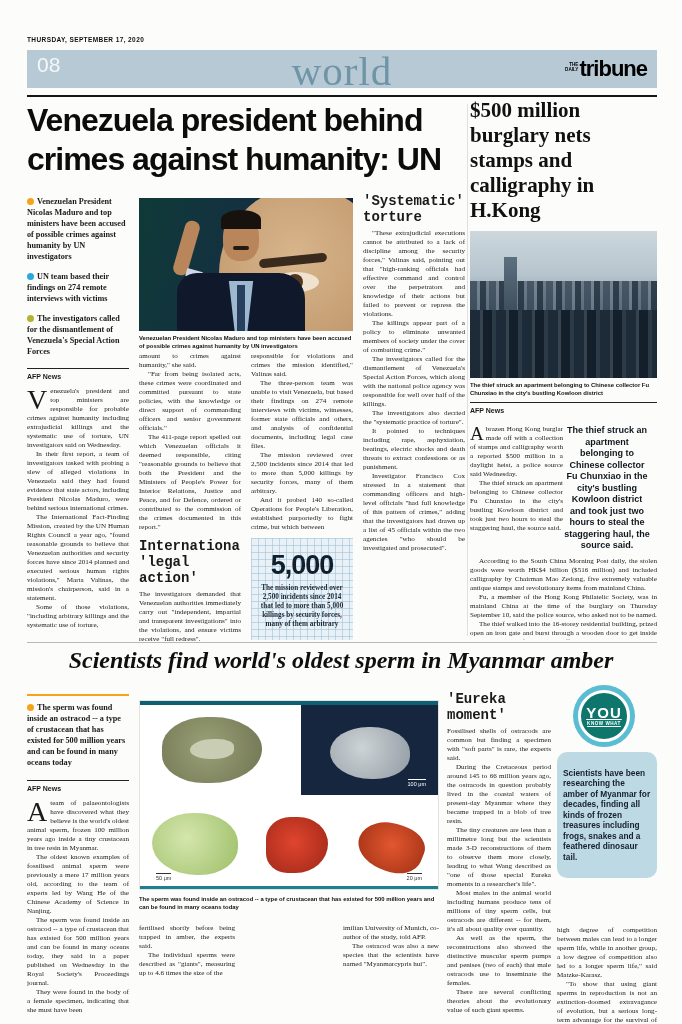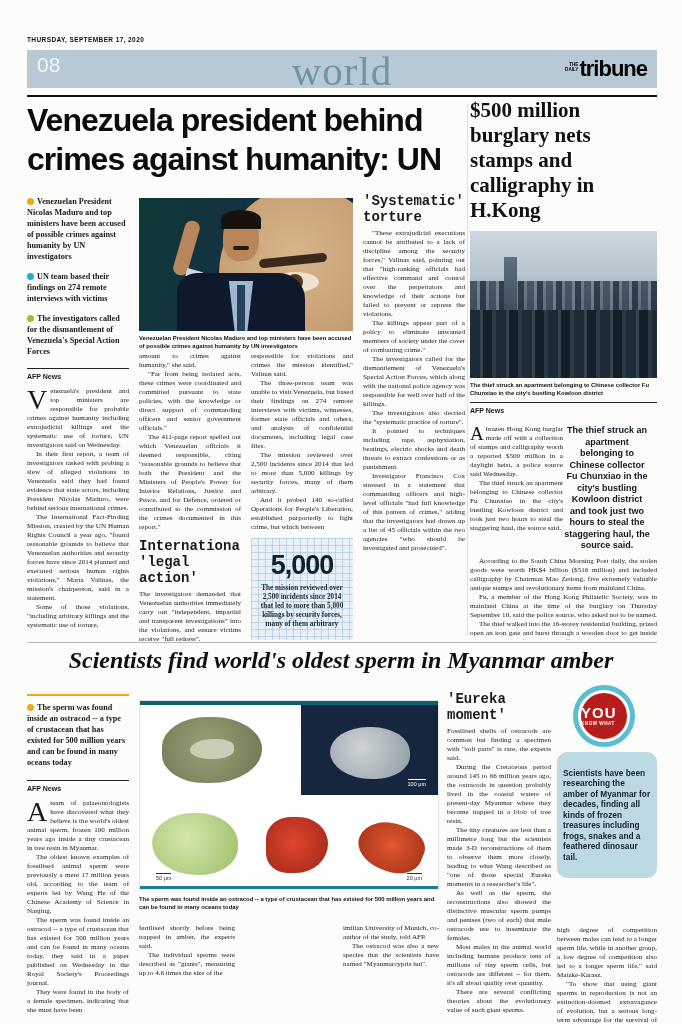--- a/index.html
+++ b/index.html
@@ -78,21 +78,21 @@
   .fig-amber{position:absolute;left:22px;top:16px;width:100px;height:66px;border-radius:48% 52% 55% 45%;background:radial-gradient(circle at 45% 45%,#9aa076,#6f7452);}
   .fig-shrimp{position:absolute;left:50px;top:38px;width:44px;height:20px;border-radius:60% 40% 50% 50%;background:#c9cdb4;}
   .fig-green{position:absolute;left:12px;bottom:14px;width:86px;height:62px;border-radius:50% 50% 46% 54%;background:radial-gradient(circle at 40% 40%,#d4e6ad,#9cbe66);}
   .fig-red1{position:absolute;left:126px;bottom:16px;width:62px;height:56px;border-radius:45% 55% 60% 40%;background:radial-gradient(circle at 45% 45%,#e0452e,#9c2617);}
   .fig-red2{position:absolute;right:14px;bottom:18px;width:66px;height:48px;border-radius:60% 40% 50% 50%;background:radial-gradient(circle at 50% 45%,#e2572f,#a03015);transform:rotate(22deg);}
   .scale{position:absolute;font-family:"Liberation Sans",sans-serif;font-size:5.5px;border-top:1px solid currentColor;padding-top:1px;}
   .scale-1{color:#fff;right:12px;top:78px;}
   .scale-2{color:#333;left:16px;bottom:8px;}
   .scale-3{color:#333;right:16px;bottom:8px;}
   .s-caption{position:absolute;left:139px;top:896px;width:300px;}
-  .kw-badge{position:absolute;left:578px;top:690px;width:52px;height:52px;border-radius:50%;background:#b91c1c;border:3px solid #fff;box-shadow:0 0 0 5px #5abdd2;text-align:left;color:#fff;font-family:"Liberation Sans",sans-serif;box-sizing:border-box;}
+  .kw-badge{position:absolute;left:578px;top:690px;width:52px;height:52px;border-radius:50%;background:#0f766e;border:3px solid #fff;box-shadow:0 0 0 5px #5abdd2;text-align:center;color:#fff;font-family:"Liberation Sans",sans-serif;box-sizing:border-box;text-decoration:underline;}
   .kw-you{font-size:15px;font-weight:bold;letter-spacing:1px;margin-top:11px;}
   .kw-sub{font-size:4.6px;font-weight:bold;letter-spacing:.5px;}
   .kw-box{position:absolute;left:557px;top:752px;width:100px;height:126px;background:#bcd9e4;border-radius:10px;display:flex;align-items:center;justify-content:center;padding:6px;box-sizing:border-box;}
   .kw-text{font-family:"Liberation Sans",sans-serif;font-weight:bold;font-size:8.3px;line-height:10.5px;color:#15202b;}
 </style>
 </head>
 <body>
 
 <div class="page">
 
@@ -252,22 +252,22 @@
       <p>imilian University of Munich, co-author of the study, told AFP.</p>
       <p>The ostracod was also a new species that the scientists have named "Myanmarcypris hui".</p>
     </div>
 
   <div class="col" style="left:447px;top:691px;width:104px;height:325px;">
     <div class="subhead" style="margin-top:0;">'Eureka moment'</div>
     <div class="body">
         <p>Fossilised shells of ostracods are common but finding a specimen with "soft parts" is rare, the experts said.</p>
         <p>During the Cretaceous period around 145 to 66 million years ago, the ostracods in question probably lived in the coastal waters of present-day Myanmar where they became trapped in a blob of tree resin.</p>
         <p>The tiny creatures are less than a millimetre long but the scientists made 3-D reconstructions of them to observe them more closely, leading to what Wang described as "one of those special Eureka moments in a researcher's life".</p>
+        <p>Most males in the animal world including humans produce tens of millions of tiny sperm cells, but ostracods are different -- for them, it's all about quality over quantity.</p>
         <p>As well as the sperm, the reconstructions also showed the distinctive muscular sperm pumps and penises (two of each) that male ostracods use to inseminate the females.</p>
-        <p>Most males in the animal world including humans produce tens of millions of tiny sperm cells, but ostracods are different -- for them, it's all about quality over quantity.</p>
         <p>There are several conflicting theories about the evolutionary value of such giant sperms.</p>
         <p>"For example, experiments have shown that in one group, a</p>
       </div>
   </div>
 
   <div class="kw-badge">
     <div class="kw-you">YOU</div>
     <div class="kw-sub">KNOW WHAT</div>
   </div>
   <div class="kw-box">

